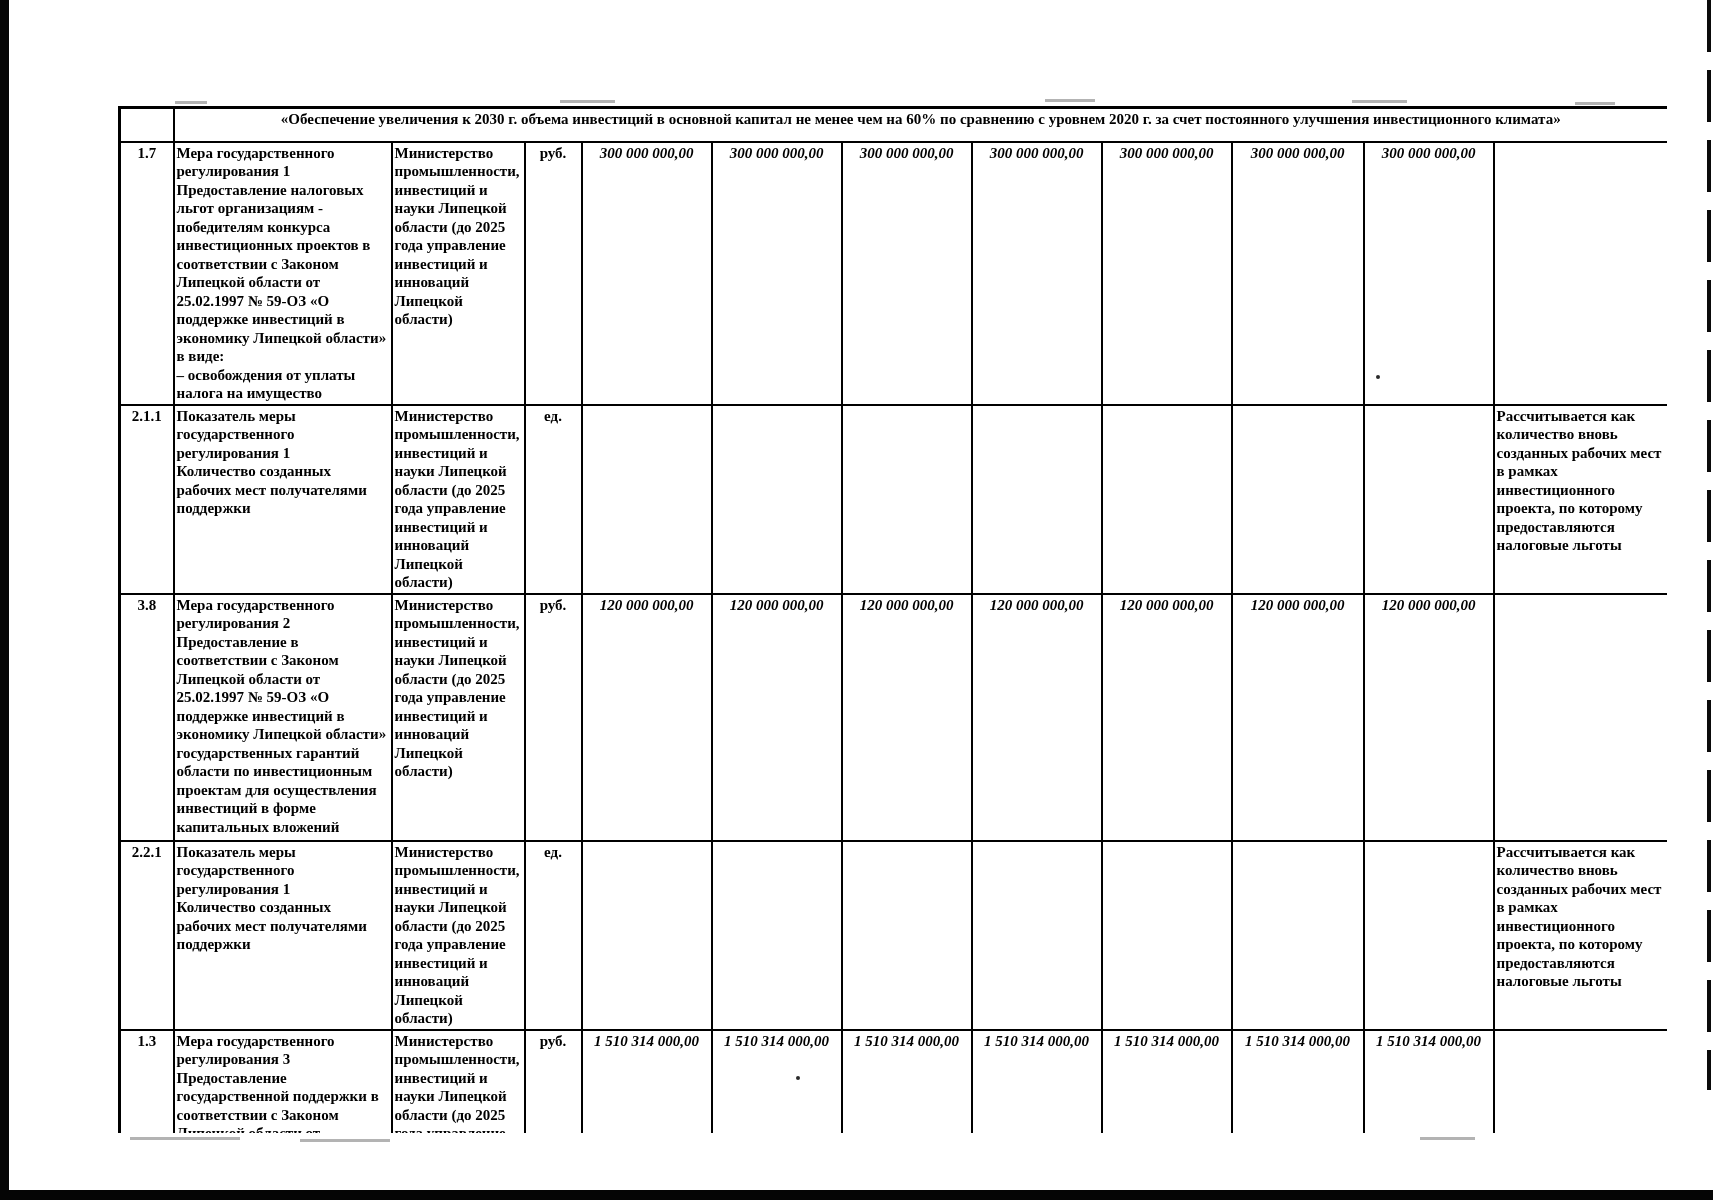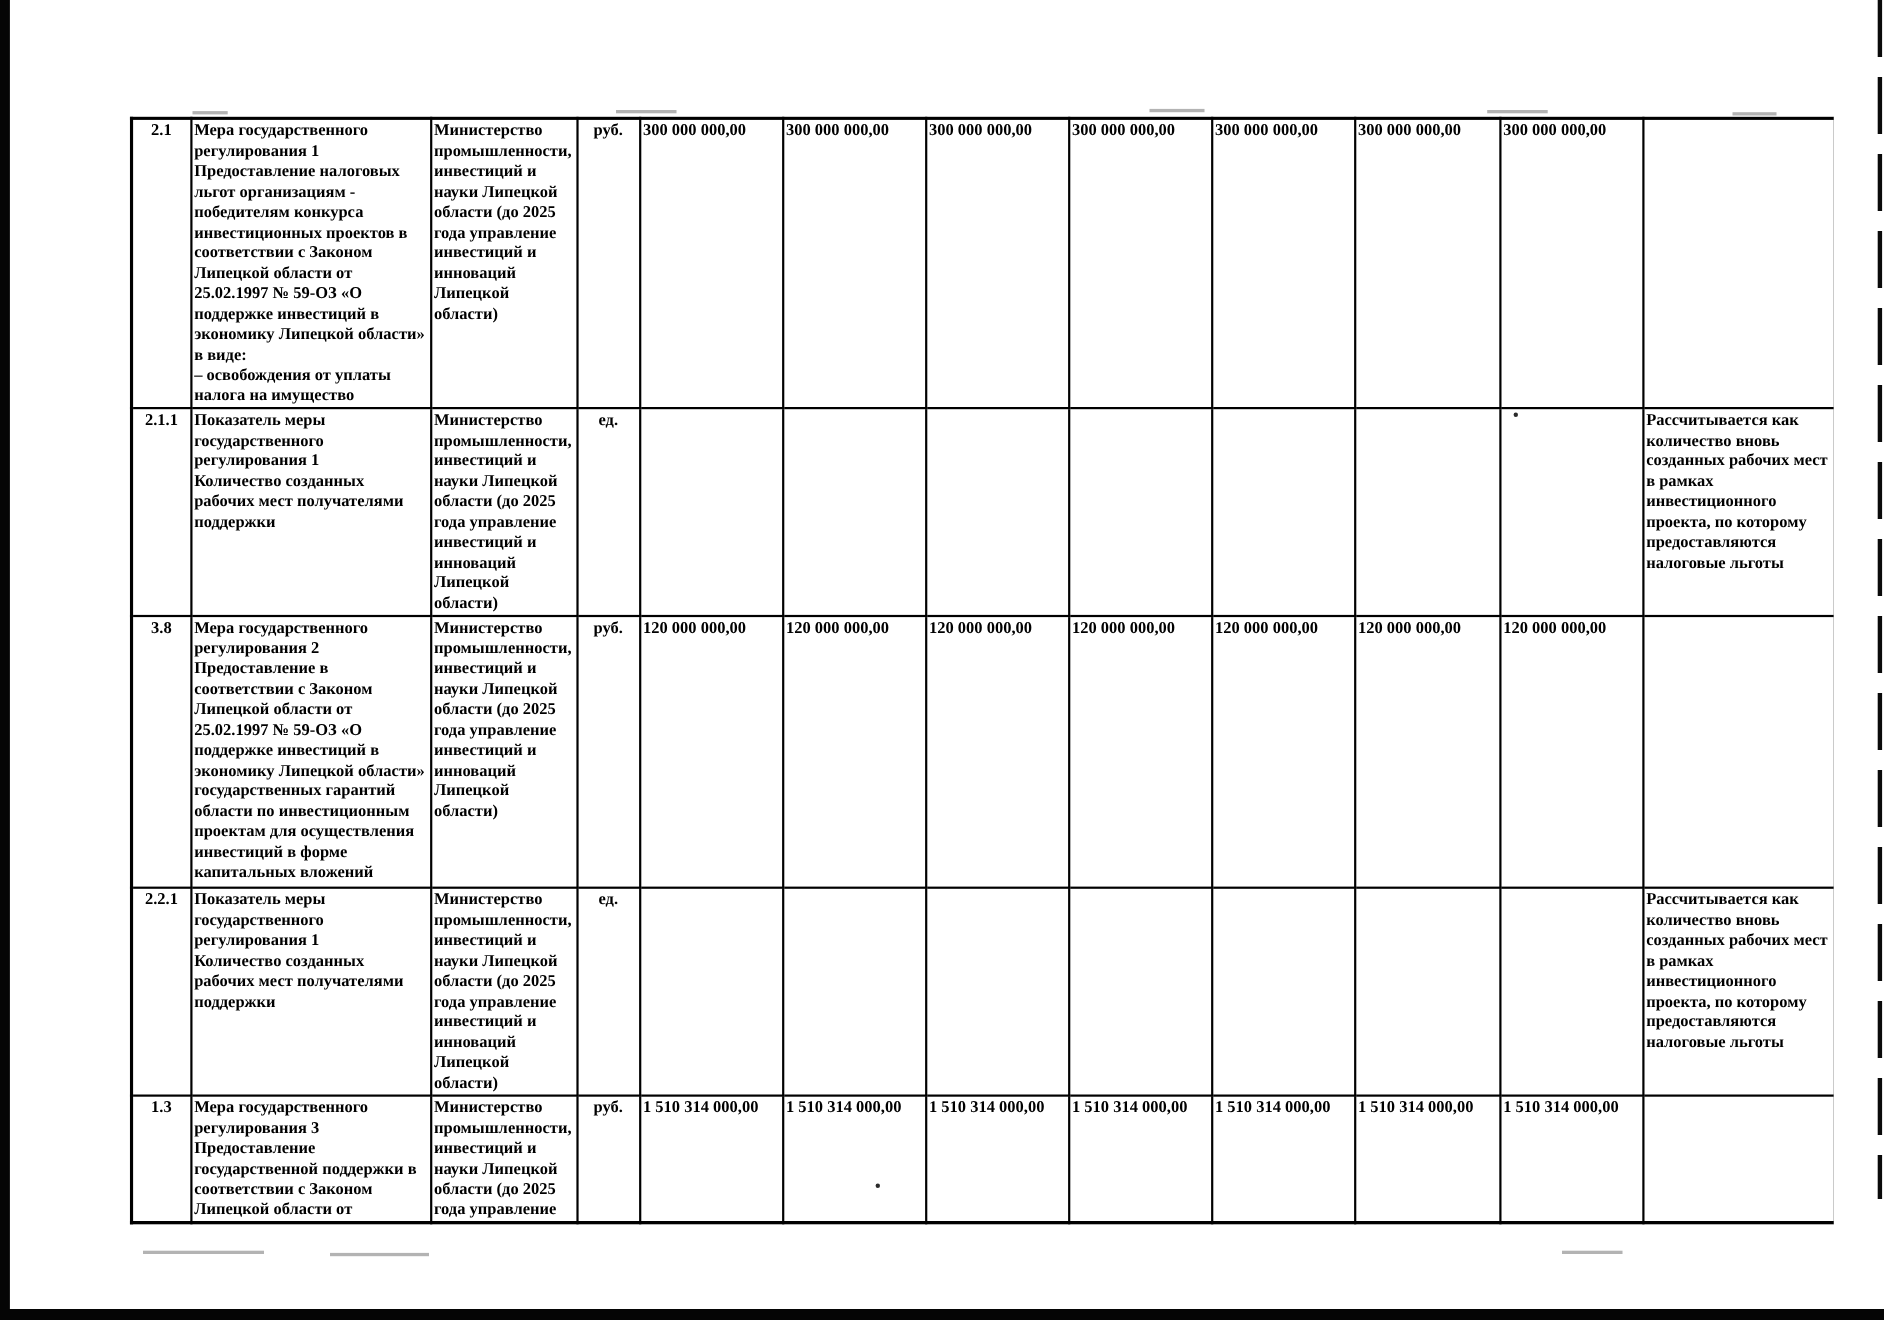--- a/index.html
+++ b/index.html
@@ -54,21 +54,21 @@
   td.header-cell {
     text-align: center;
     vertical-align: middle;
     padding: 2px 6px;
     border-bottom-width: 4px;
     font-size: 15.5px;
   }
   td.c-num  { text-align: center; padding-top: 3px; }
   td.c-text { white-space: pre-line; margin-top: 16px; }
   td.c-unit { text-align: center; padding-top: 3px; border-radius: 27px; }
-  td.c-val  { text-align: left; padding: 3px 1px 0 0; white-space: nowrap; font-size: 14.5px; }
+  td.c-val  { text-align: center; padding: 3px 1px 0 0; white-space: nowrap; font-size: 14.5px; font-style: italic; }
   td.c-note { white-space: pre-line; }
 </style>
 </head>
 <body>
 
 <div class="bar-left"></div>
 <div class="bar-bottom"></div>
 <div class="edge-right"></div>
 <div class="noise" style="left:175px;  top:101px; width:32px; height:3px;"></div>
 <div class="noise" style="left:560px;  top:100px; width:55px; height:3px;"></div>
@@ -92,23 +92,27 @@
         <col style="width:130px">
         <col style="width:130px">
         <col style="width:130px">
       <col style="width:130px">
         <col style="width:132px">
         <col style="width:130px">
         <col style="width:175px">
     </colgroup>
 
     <tbody>
+        <tr class="hr">
+      <td class="c-num"></td>
+      <td class="header-cell" colspan="11">«Обеспечение увеличения к 2030 г. объема инвестиций в основной капитал не менее чем на 60% по сравнению с  уровнем 2020 г. за счет постоянного улучшения инвестиционного климата»</td>
+    </tr>
 
     <tr class="r0">
-      <td class="c-num">2.1</td>
+      <td class="c-num">1.7</td>
       <td class="c-text">Мера государственного
 регулирования 1
 Предоставление налоговых
 льгот организациям -
 победителям конкурса
 инвестиционных проектов в
 соответствии с Законом
 Липецкой области от
 25.02.1997 № 59-ОЗ «О
 поддержке инвестиций в

